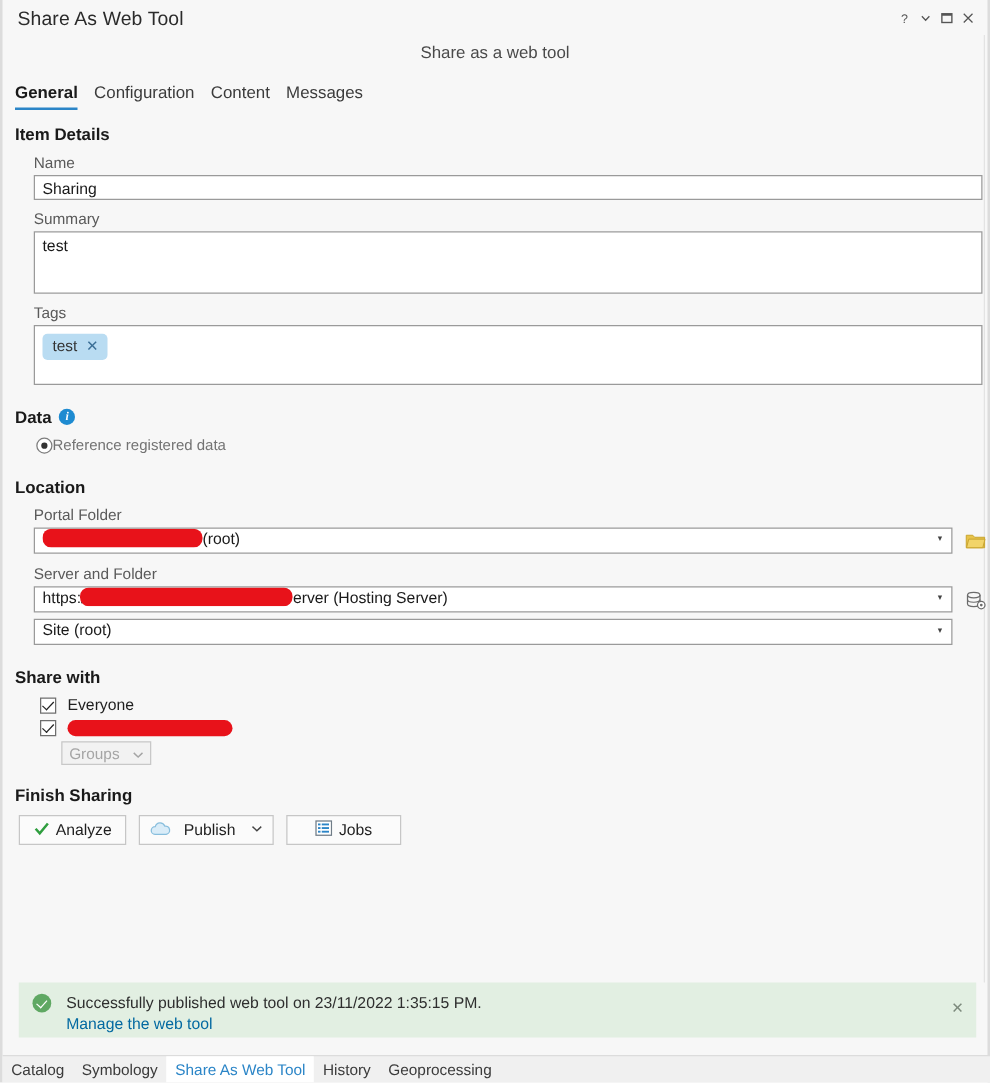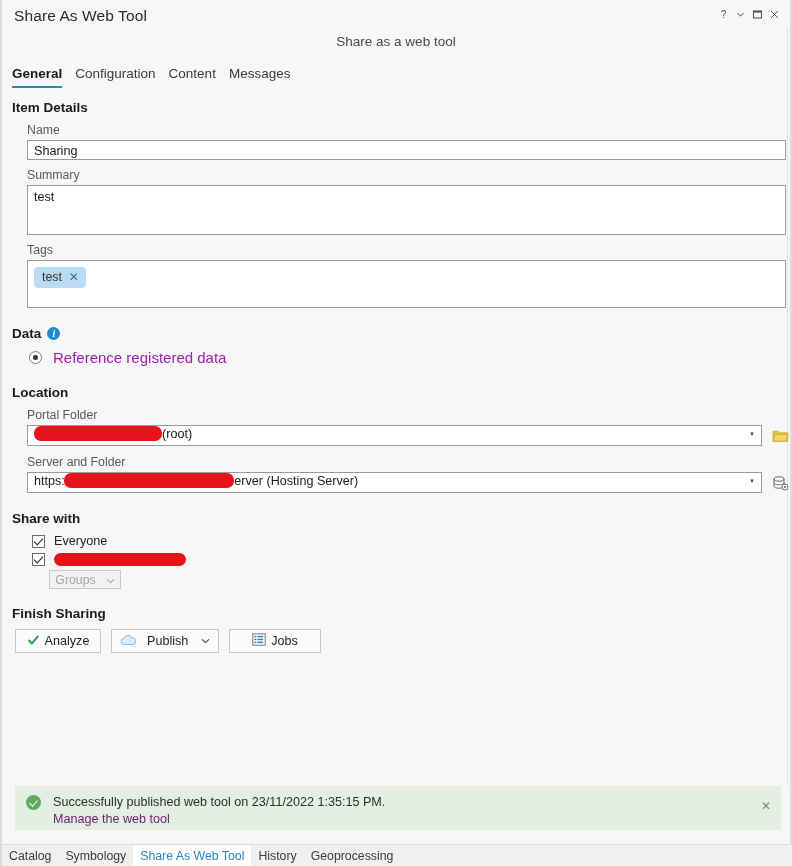--- a/index.html
+++ b/index.html
@@ -161,24 +161,24 @@
     display: inline-flex;
     align-items: center;
     justify-content: center;
     font-family: "Liberation Serif", serif;
   }
 
   
   .radio-row {
     display: flex;
     align-items: center;
-    gap: 11px;
+    gap: 0;
     margin: 0 0 6px 27px;
-    font-size: 15px;
-    color: #a21caf;
+    font-size: 12px;
+    color: #737373;
   }
   .radio {
     width: 13px; height: 13px;
     border-radius: 50%;
     border: 1px solid #7d7d7d;
     background: #fff;
     box-sizing: border-box;
     position: relative;
     flex: none;
   }
@@ -340,21 +340,21 @@
     border-width: 0 1.6px 1.6px 0;
     transform: rotate(42deg);
   }
   .msg-text {
     margin-left: 12px;
     font-size: 12.6px;
     color: #2e2e2e;
     line-height: 17px;
   }
   .msg-link {
-    color: #701a75;
+    color: #0369a1;
     text-decoration: none;
     cursor: default;
   }
   .msg-close {
     position: absolute;
     right: 10px; top: 13px;
     color: #7d8a7d;
     font-size: 12px;
   }
 
@@ -497,20 +497,26 @@
         <svg width="17" height="16" viewBox="0 0 17 16">
           <ellipse cx="7" cy="4" rx="5" ry="2.2" fill="none" stroke="#6b6b6b" stroke-width="1"></ellipse>
           <path d="M2 4 v7 a5 2.2 0 0 0 10 0 v-7" fill="none" stroke="#6b6b6b" stroke-width="1"></path>
           <path d="M2 7.6 a5 2.2 0 0 0 10 0" fill="none" stroke="#6b6b6b" stroke-width="0.9"></path>
           <circle cx="13" cy="12" r="3" fill="#fff" stroke="#6b6b6b" stroke-width="1"></circle>
           <circle cx="13" cy="12" r="1.1" fill="#6b6b6b"></circle>
         </svg>
       </span>
     </div>
 
+    <div class="dd-row" style="margin-top:5px;">
+      <div class="dropdown">
+        <span class="dd-val">Site (root)</span>
+        <span class="dd-arrow">▾</span>
+      </div>
+    </div>
 
     <div class="section-head" style="margin-top:18px;">
       <span>Share with</span>
     </div>
 
     <div class="cb-row">
       <span class="checkbox chk"></span>
       <span>Everyone</span>
     </div>
     <div class="cb-row">

